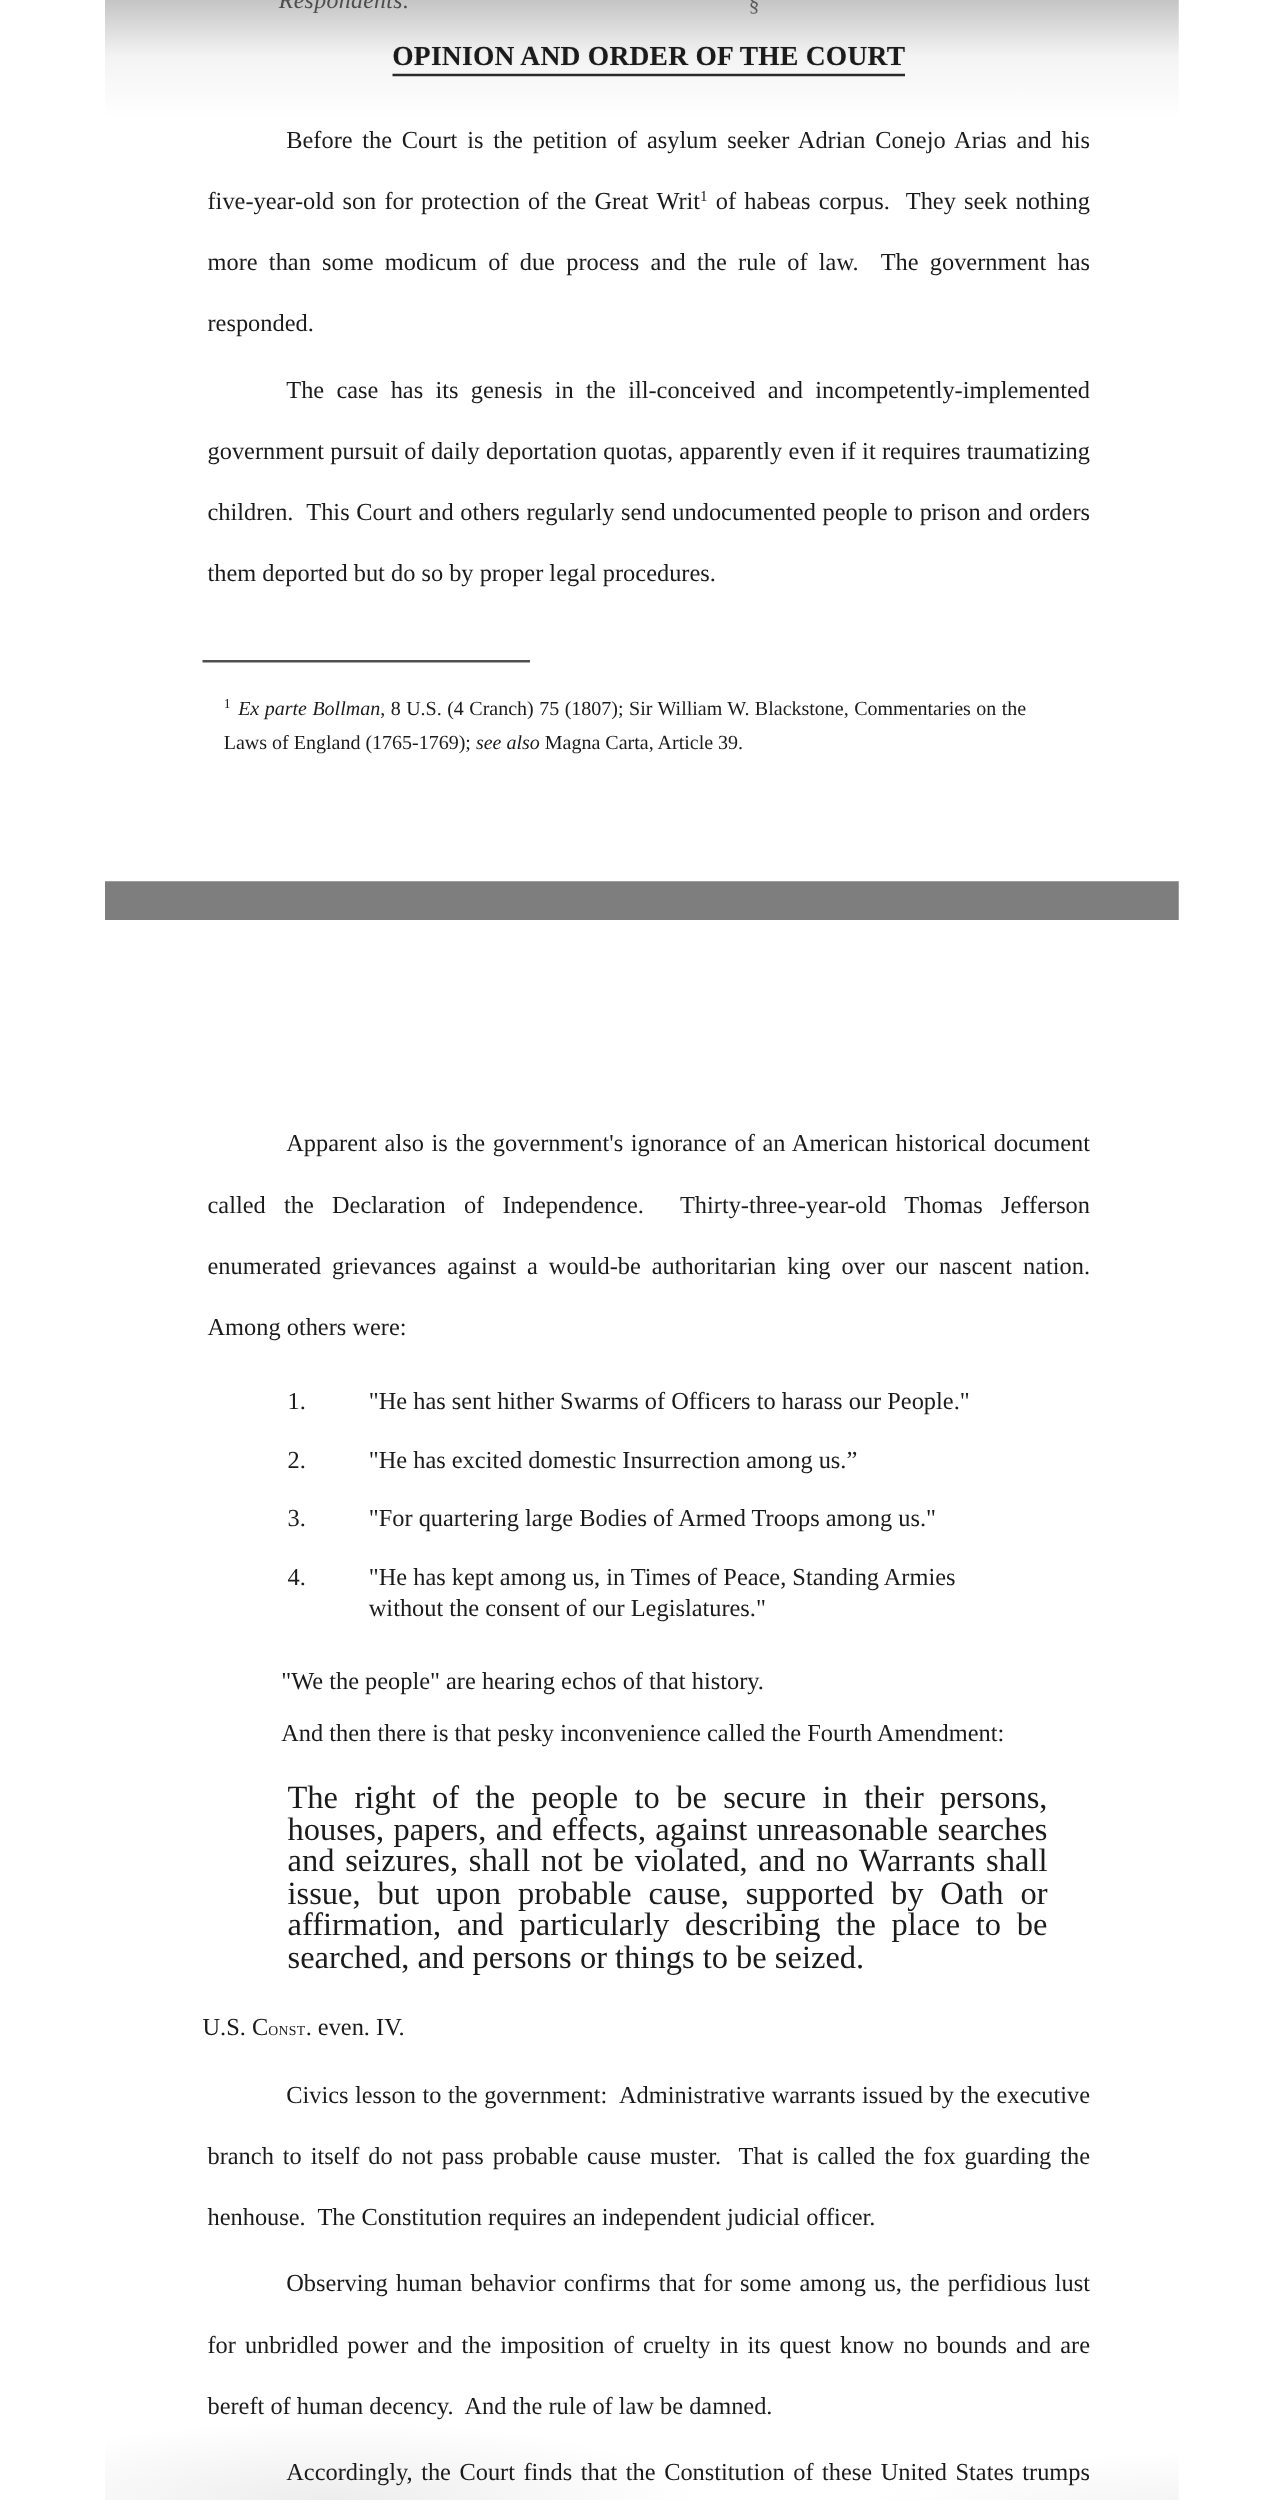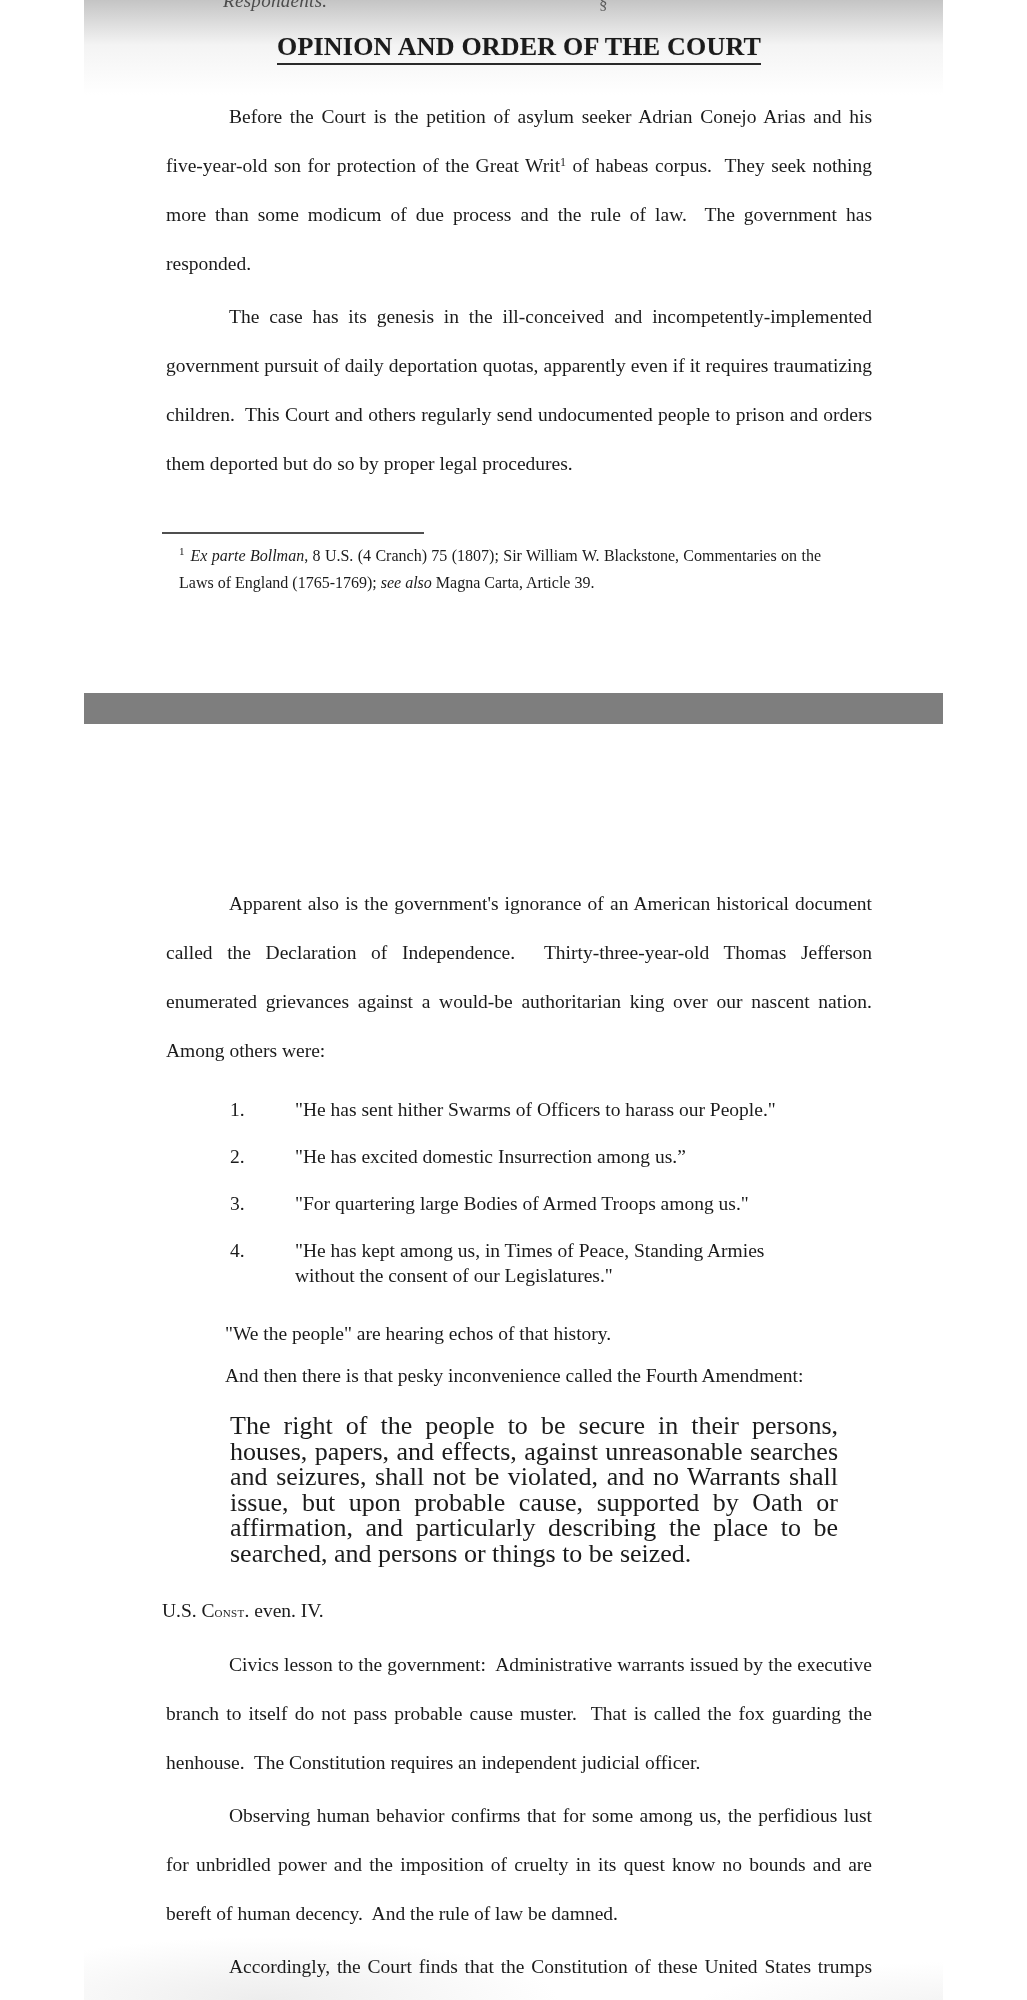--- a/index.html
+++ b/index.html
@@ -22,40 +22,40 @@
   .caption-row{position:relative;height:18px;overflow:hidden;}
   .respondents{
     position:absolute;left:61px;top:-10px;
     font-style:italic;font-size:19px;color:#4d4d4d;letter-spacing:.3px;
   }
   .section-symbol{position:absolute;left:437px;top:-6px;font-size:17px;color:#5d5d5d;}
   
   .heading-row{margin-top:14px;text-align:center;}
   .heading{
     display:inline-block;
-    font-size:26px;font-weight:700;letter-spacing:.2px;
+    font-size:22px;font-weight:700;letter-spacing:.2px;
     border-bottom:2px solid #2a2a2a;
     padding-bottom:1px;
     text-shadow:0 0 1px rgba(90,90,90,.35);
   }
   
   .dpara{
     margin:4px;
     font-size:19.5px;
     line-height:49px;
     text-align:justify;
     text-indent:63px;
     white-space:pre-wrap;
   }
   .dpara.first{margin-top:27px;}
   sup.fnref{font-size:12px;line-height:0;vertical-align:6px;}
   
   .footnote-rule{width:262px;height:0;border-top:2px solid #4f4f4f;margin:44px 0 0 0;}
   .footnote{
-    margin:8px 0 0 17px;
+    margin:24px 0 0 17px;
     font-size:16px;line-height:27px;
     text-align:justify;
     padding-right:55px;
   }
   .footnote .it{font-style:italic;}
   sup.fnmark{font-size:11px;line-height:0;vertical-align:6px;margin-right:6px;}
   
   .divider-bar{width:1027px;height:31px;background:#7e7e7e;margin:97px 0 0 -78px;}
   
   .p2-intro{margin-top:155px;}

